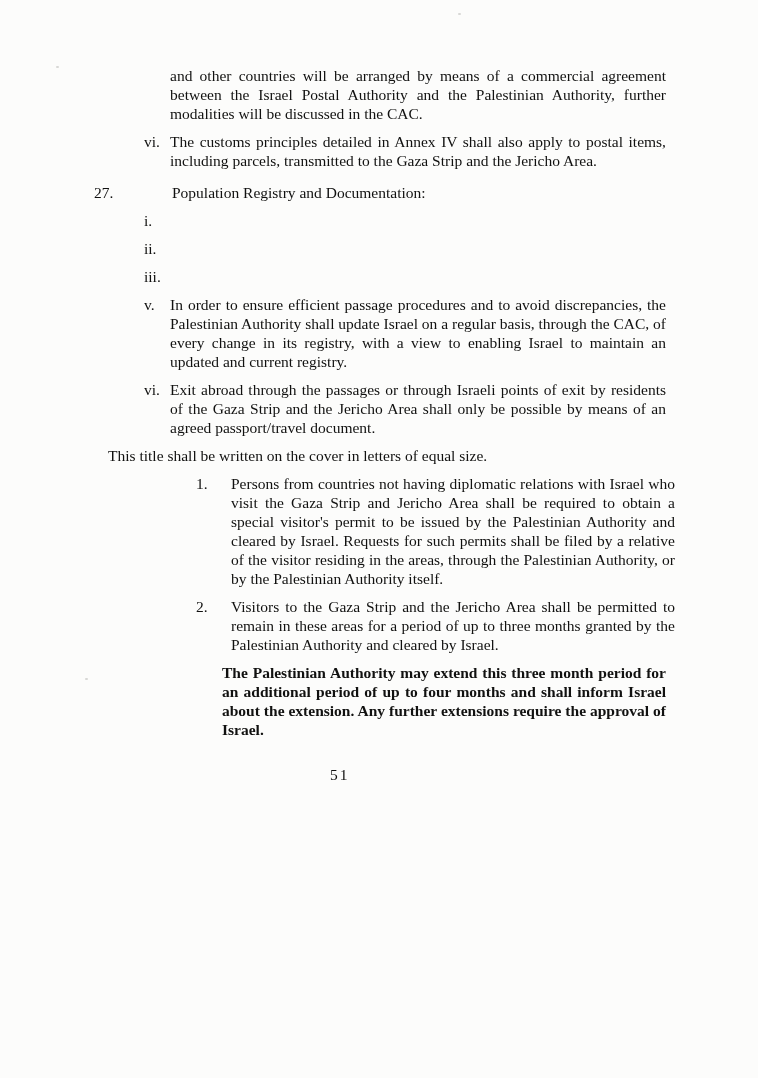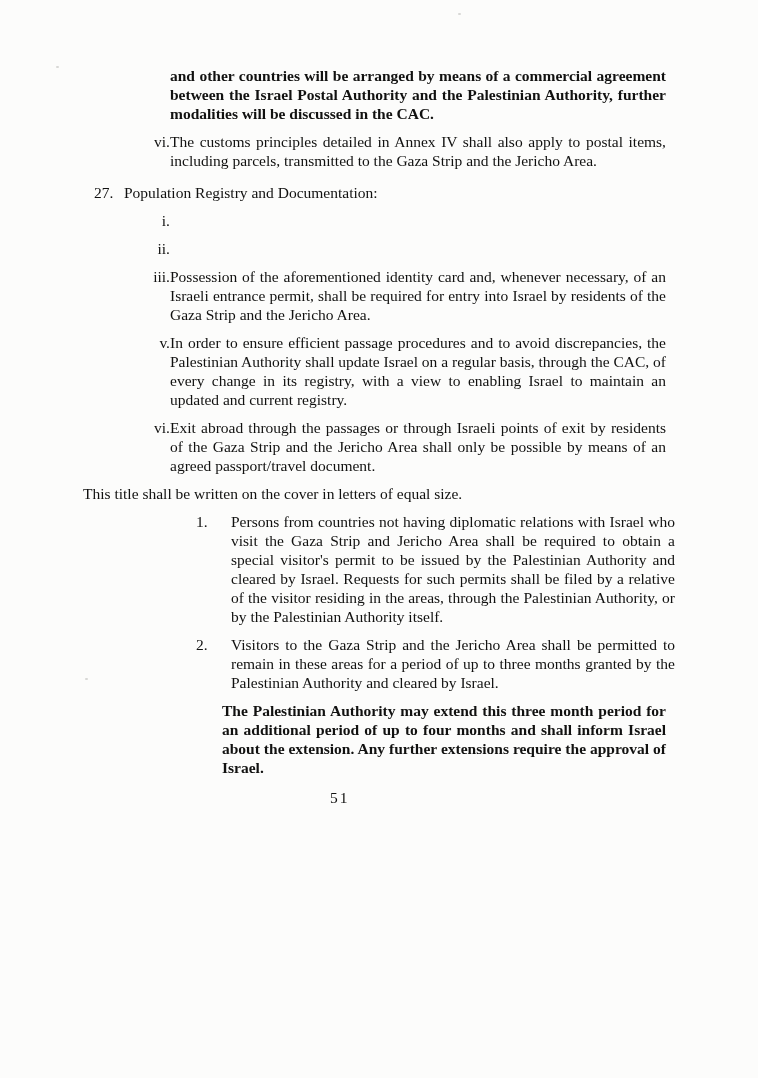--- a/index.html
+++ b/index.html
@@ -19,48 +19,48 @@
   .content { padding-top: 66px; }
   .blk { display: flex; margin-top: 9px; }
   .blk:first-child { margin-top: 0; }
   .txt {
     text-align: justify;
     text-justify: inter-word;
   }
   .marker { flex: none; }
 
   
-  .cont { margin-left: 170px; font-weight: bold; }
+  .cont { margin-left: 170px; }
   .cont .txt { width: 496px; }
 
   
   .roman { margin-left: 144px; }
-  .roman .marker { width: 26px; text-align: right; }
+  .roman .marker { width: 26px; }
   .roman .txt { width: 496px; }
 
   
   .section { margin-left: 94px; margin-top: 13px; }
   .section .marker { width: 30px; }
-  .section .txt { text-align: center; }
+  .section .txt { text-align: center; margin-left: 48px; }
 
   
-  .note { margin-left: 83px; }
+  .note { margin-left: 108px; }
   .note .txt { text-align: left; }
 
   
   .num { margin-left: 196px; }
   .num .marker { width: 26px; }
   .num .txt { width: 444px; margin-left: 9px; }
 
   
   .numcont { margin-left: 222px; }
   .numcont .txt { width: 444px; font-weight: bold; }
 
   .pagenum {
-    margin-top: 11px;
+    margin-top: 26px;
     margin-left: 330px;
     width: 40px;
     letter-spacing: 2px;
   }
 
   .speck {
     position: absolute;
     background: #c9c9c6;
     width: 3px; height: 2px;
     border-radius: 1px;
@@ -95,21 +95,20 @@
     <div class="blk roman">
       <span class="marker">i.</span>
     </div>
 
     <div class="blk roman">
       <span class="marker">ii.</span>
     </div>
 
     <div class="blk roman">
       <span class="marker">iii.</span>
-      <div class="txt">Possession  of the aforementioned identity card and, whenever necessary,  of an Israeli entrance permit, shall be required for entry into Israel by residents of the Gaza Strip and the Jericho Area.</div>
     </div>
 
 
     <div class="blk roman">
       <span class="marker">v.</span>
       <div class="txt">In  order to ensure efficient passage procedures and to avoid discrepancies,  the Palestinian Authority shall update Israel on a regular basis, through the CAC, of every change in its registry, with a view to enabling Israel to maintain an updated and current registry.</div>
     </div>
 
     <div class="blk roman">
       <span class="marker">vi.</span>

